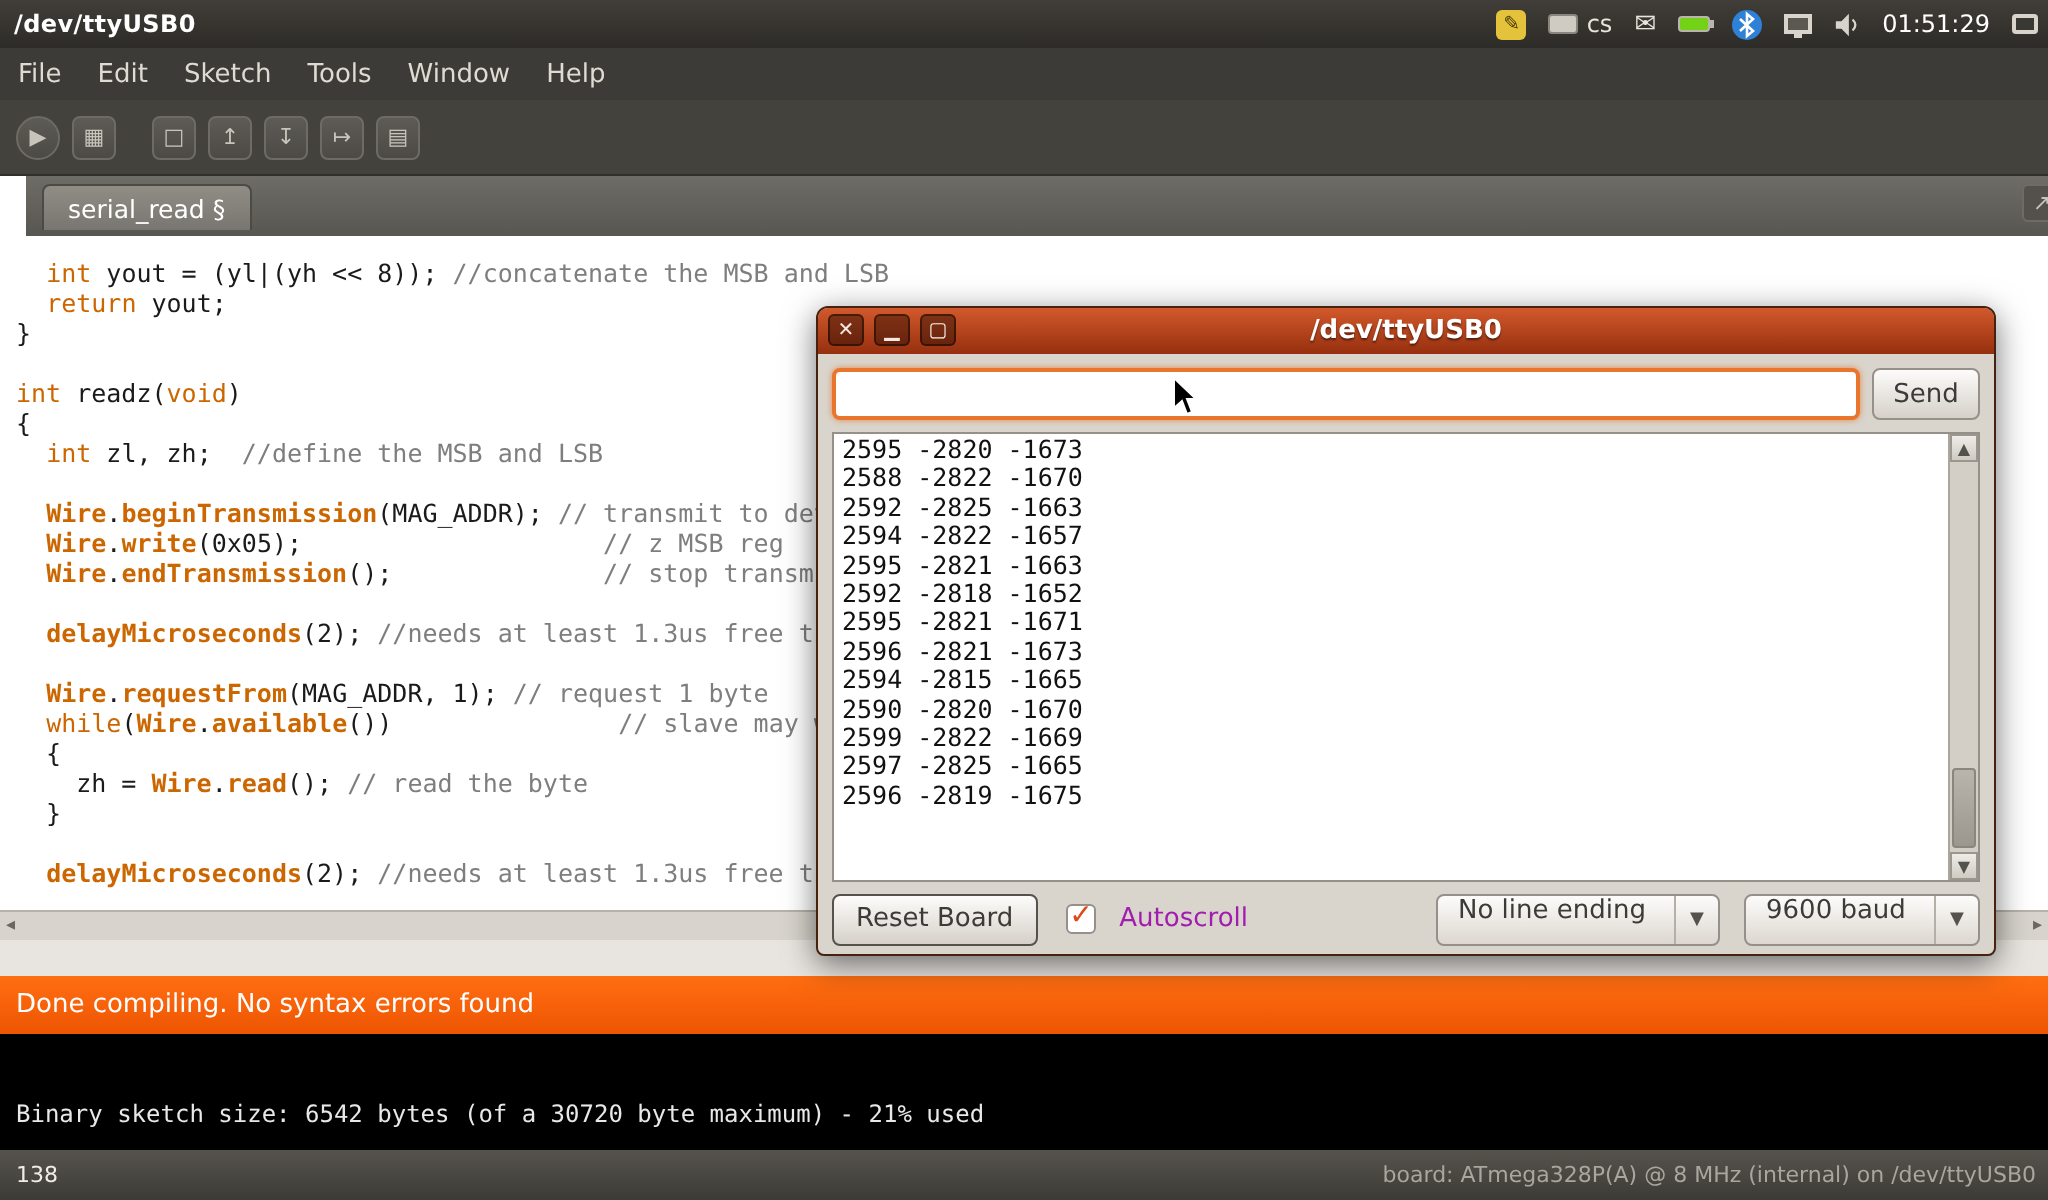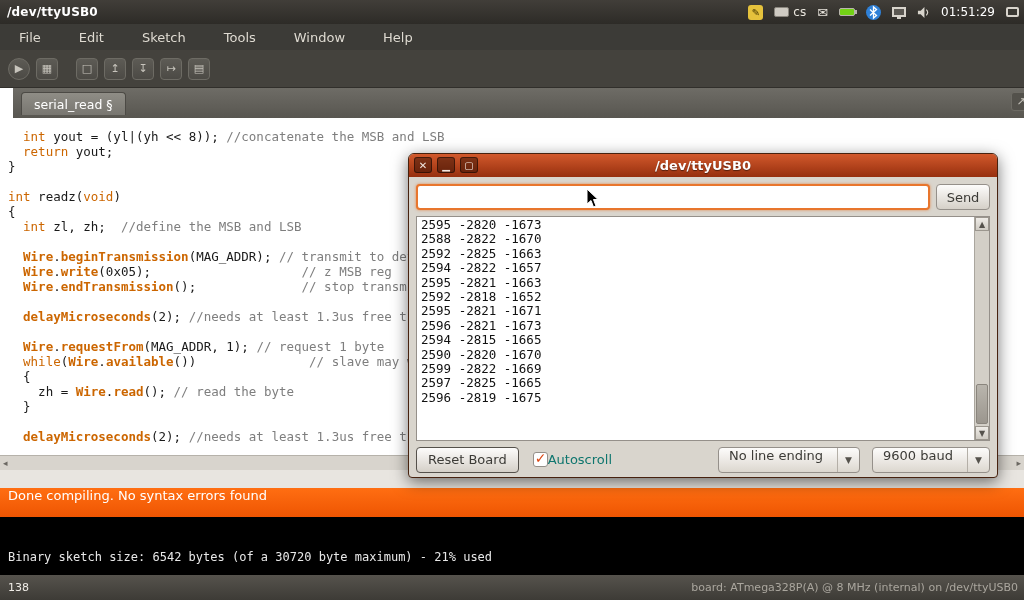--- a/index.html
+++ b/index.html
@@ -20,21 +20,21 @@
   .ic-batt:after{content:"";position:absolute;right:-3px;top:1px;width:2px;height:4px;background:#b9b5ad}
   .ic-bt{width:15px;height:15px;border-radius:50%;background:#2f81d8}
   .ic-net{width:14px;height:10px;border:2px solid #d8d4cc;background:#5b5852;position:relative}
   .ic-net:after{content:"";position:absolute;left:3px;bottom:-4px;width:4px;height:2px;background:#d8d4cc}
   .clock{color:#fff;font-size:12px}
   .ic-sess{width:13px;height:10px;border:2px solid #d8d4cc;border-radius:2px;background:#3a3833}
 
   
   .menu-bar{position:absolute;top:24px;left:0;width:1024px;height:26px;background:#3c3b37;
     color:#dfdbd2;display:flex;align-items:center;font-size:13px;z-index:4}
-  .menu-item{padding:4px 19px;cursor:default}
+  .menu-item{padding:4px 9px;cursor:default}
 
   
   .toolbar{position:absolute;top:50px;left:0;width:1024px;height:38px;background:#44423d;
     border-bottom:1px solid #312f2b;display:flex;align-items:center;padding-left:8px;z-index:4}
   .tbtn{width:22px;height:22px;margin-right:6px;background:linear-gradient(#5d5b55,#4c4a45);
     border:1px solid #6d6b64;border-radius:4px;color:#c7c4bc;font-size:11px;
     display:flex;align-items:center;justify-content:center}
   .tbtn.round{border-radius:50%}
   .tbtn:nth-child(3){margin-left:12px}
 
@@ -58,21 +58,21 @@
   .code-line .c{color:#7e7e7e}
 
   .hscroll{position:absolute;top:455px;left:0;width:1024px;height:15px;background:#d8d4cd;
     border-top:1px solid #b6b2aa;color:#6b6862;font-size:9px;display:flex;align-items:center;
     justify-content:space-between;padding:0 3px;z-index:1}
   .pre-status{position:absolute;top:470px;left:0;width:1024px;height:18px;background:#e8e5e0;z-index:1}
 
   
   .status-orange{position:absolute;top:488px;left:0;width:1024px;height:29px;
     background:linear-gradient(#ff6e12,#ee5502);color:#fff;font-size:13px;
-    display:flex;padding-left:8px;z-index:3}
+    display:flex;align-items:center;padding-left:8px;z-index:3}
   .console{position:absolute;top:517px;left:0;width:1024px;height:58px;background:#000;
     color:#e8e8e8;font-family:"DejaVu Sans Mono",monospace;font-size:12px;
     padding:33px 0 0 8px;z-index:3}
   .footer{position:absolute;top:575px;left:0;width:1024px;height:25px;
     background:linear-gradient(#56534d,#3d3b36);display:flex;align-items:center;z-index:3}
   .footer .lineno{color:#f0ede7;font-size:11px;padding-left:8px}
   .footer .board{margin-left:auto;color:#aaa69e;font-size:11px;padding-right:6px}
 
   
   .swin{position:absolute;left:408px;top:153px;width:590px;height:325px;background:#d9d5cd;
@@ -105,21 +105,21 @@
   .sthumb{position:absolute;left:1px;width:12px;height:40px;bottom:16px;
     background:linear-gradient(#b9b5ad,#9b968e);border:1px solid #8a857d;border-radius:2px}
 
   .sctrl{position:absolute;left:7px;right:7px;bottom:4px;height:27px;display:flex;align-items:center}
   .reset-btn{height:26px;padding:0 11px;background:linear-gradient(#fdfcfb,#d5d0c8);
     border:1px solid #55514b;border-radius:4px;font-size:13px;color:#3c3b37;
     font-family:"DejaVu Sans",sans-serif}
   .chk{width:15px;height:15px;background:#fff;border:1px solid #95908a;border-radius:3px;
     margin-left:14px;position:relative;flex:none}
   .chk:after{content:"✓";color:#dd4814;font-weight:bold;font-size:14px;position:absolute;left:1px;top:-3px}
-  .chk-label{margin-left:0;font-size:13px;color:#0f766e}
+  .chk-label{margin-left:12px;font-size:13px;color:#a21caf}
   .combo{height:26px;display:flex;background:linear-gradient(#fdfcfb,#dcd7cf);
     border:1px solid #95908a;border-radius:4px;font-size:13px;color:#3c3b37}
   .combo .combo-text{padding:0 10px;flex:1;white-space:nowrap}
   .combo .combo-arrow{width:22px;align-self:stretch;border-left:1px solid #b4afa7;
     display:flex;align-items:center;justify-content:center;font-size:9px;color:#55524c}
   .combo.ending{margin-left:auto;width:142px}
   .combo.baud{margin-left:12px;width:118px}
 
   .cursor{position:absolute;left:586px;top:188px;z-index:20;pointer-events:none}
 </style>

